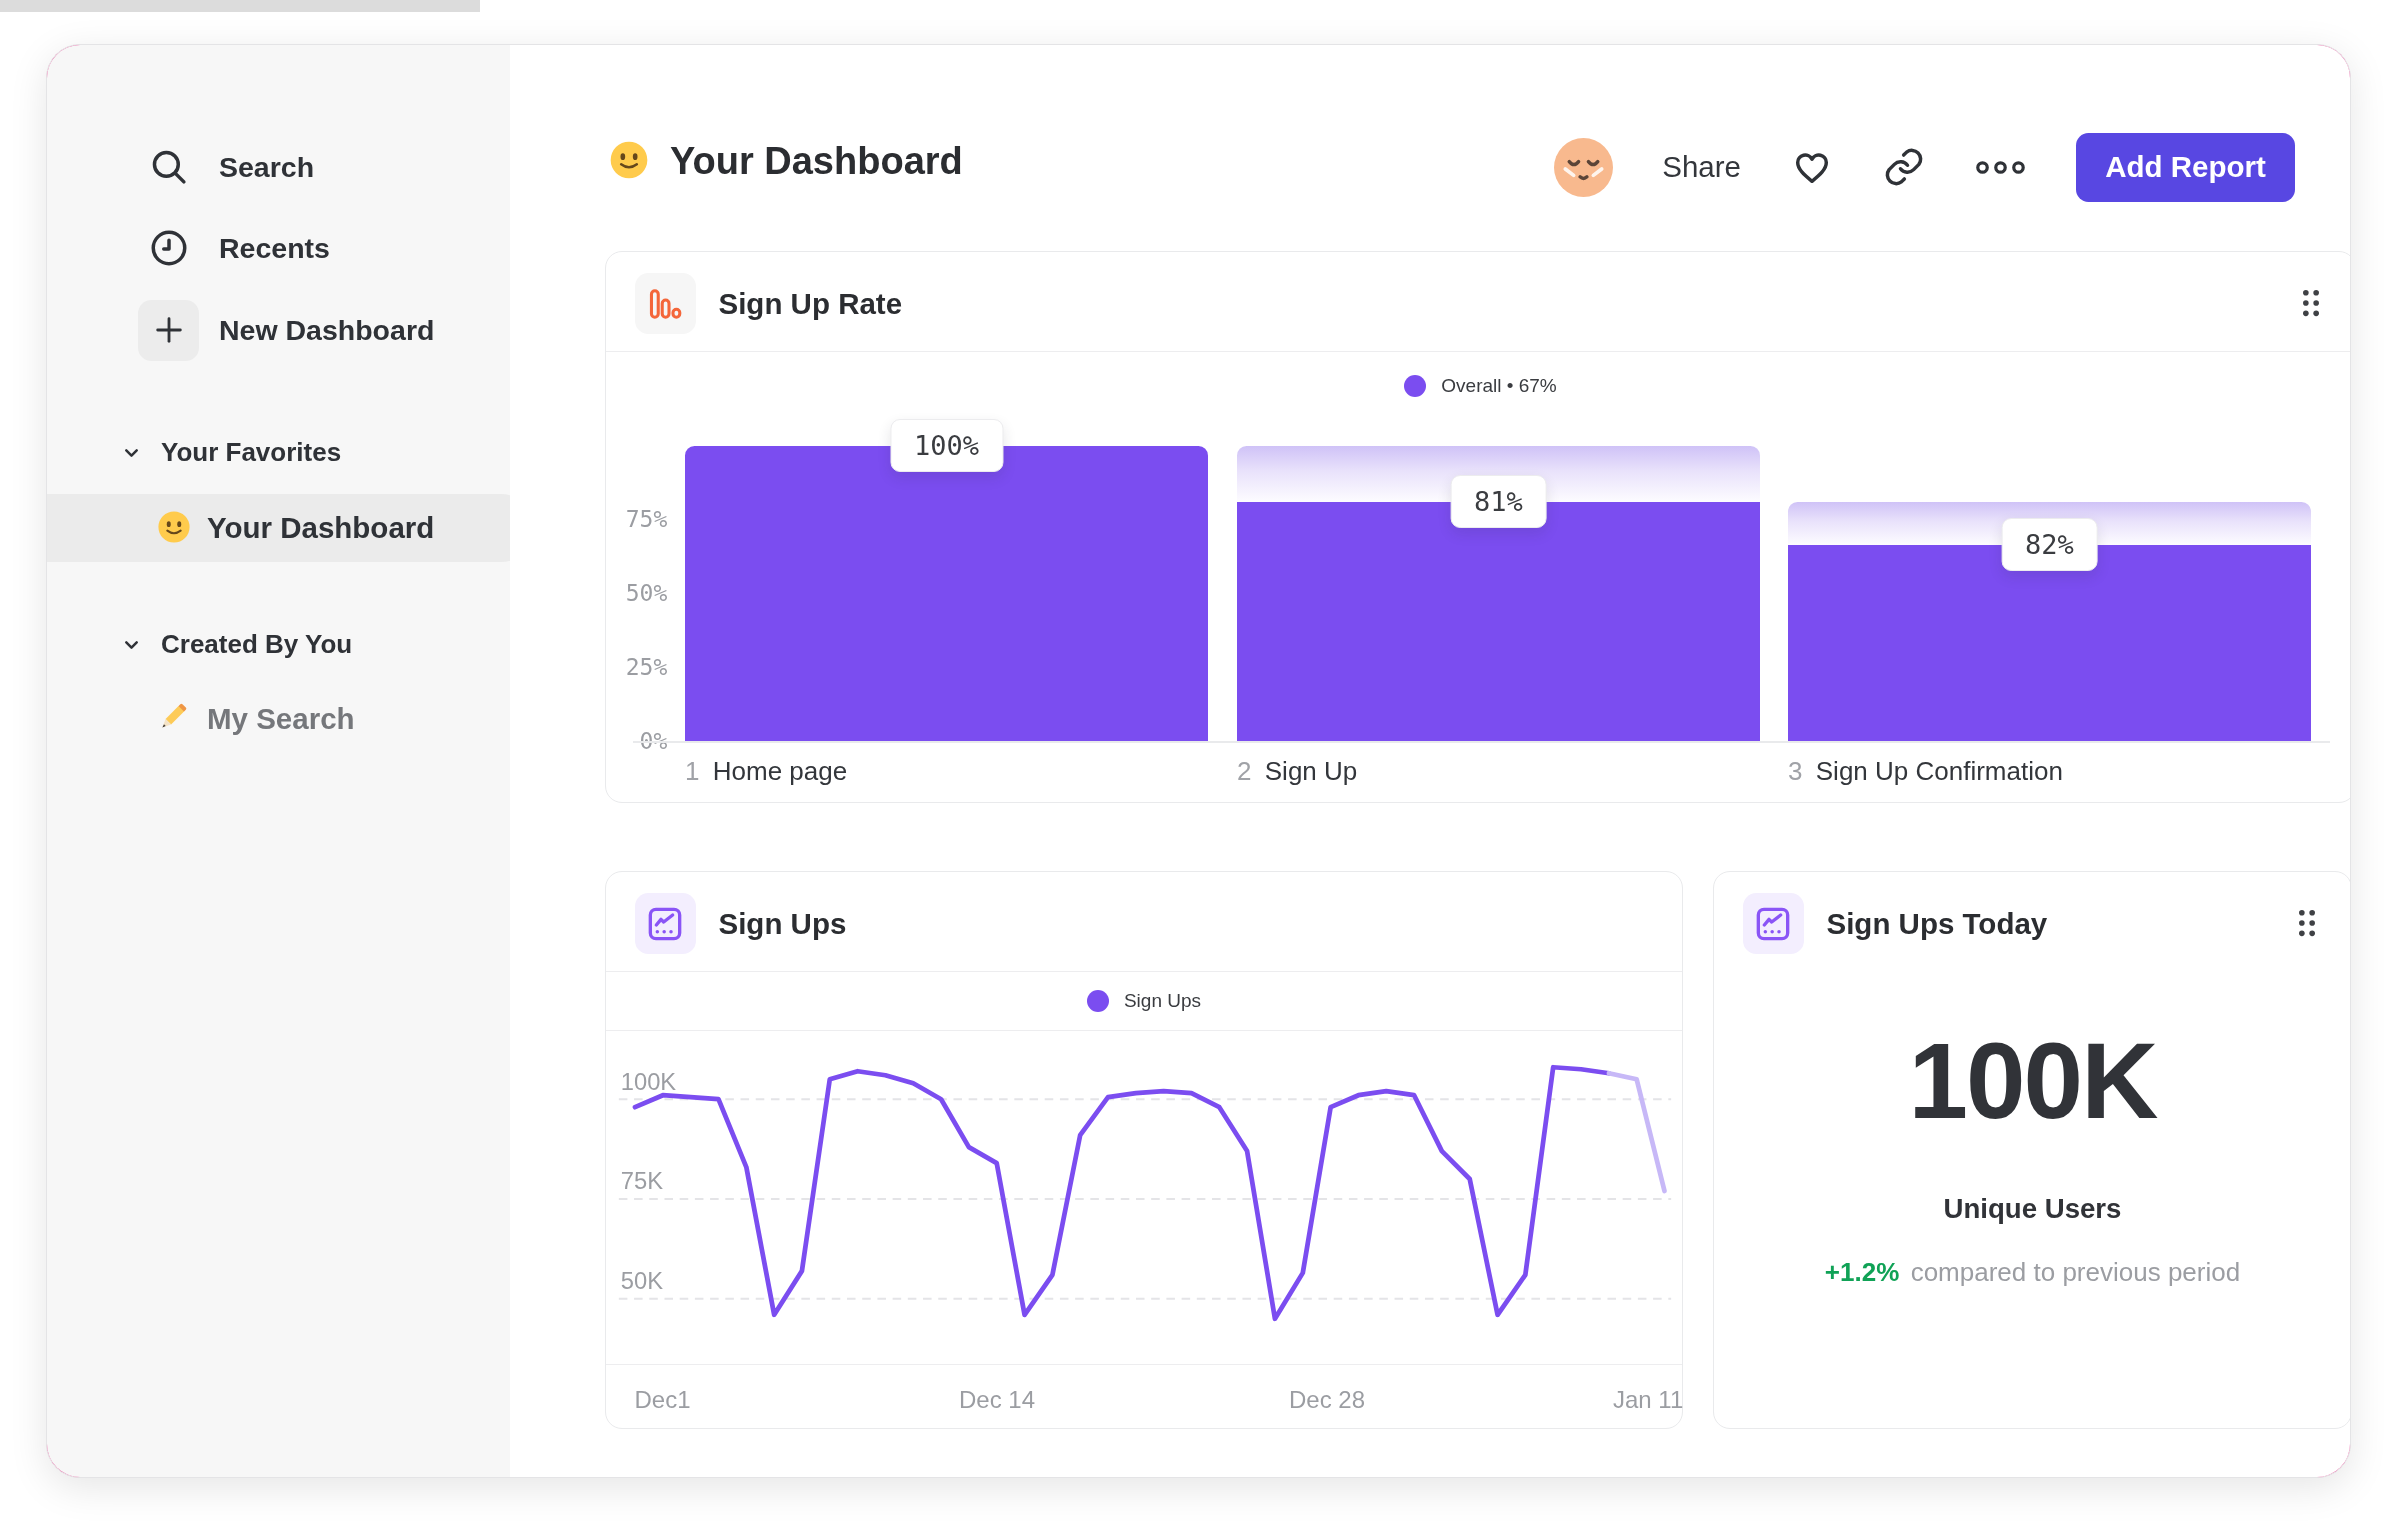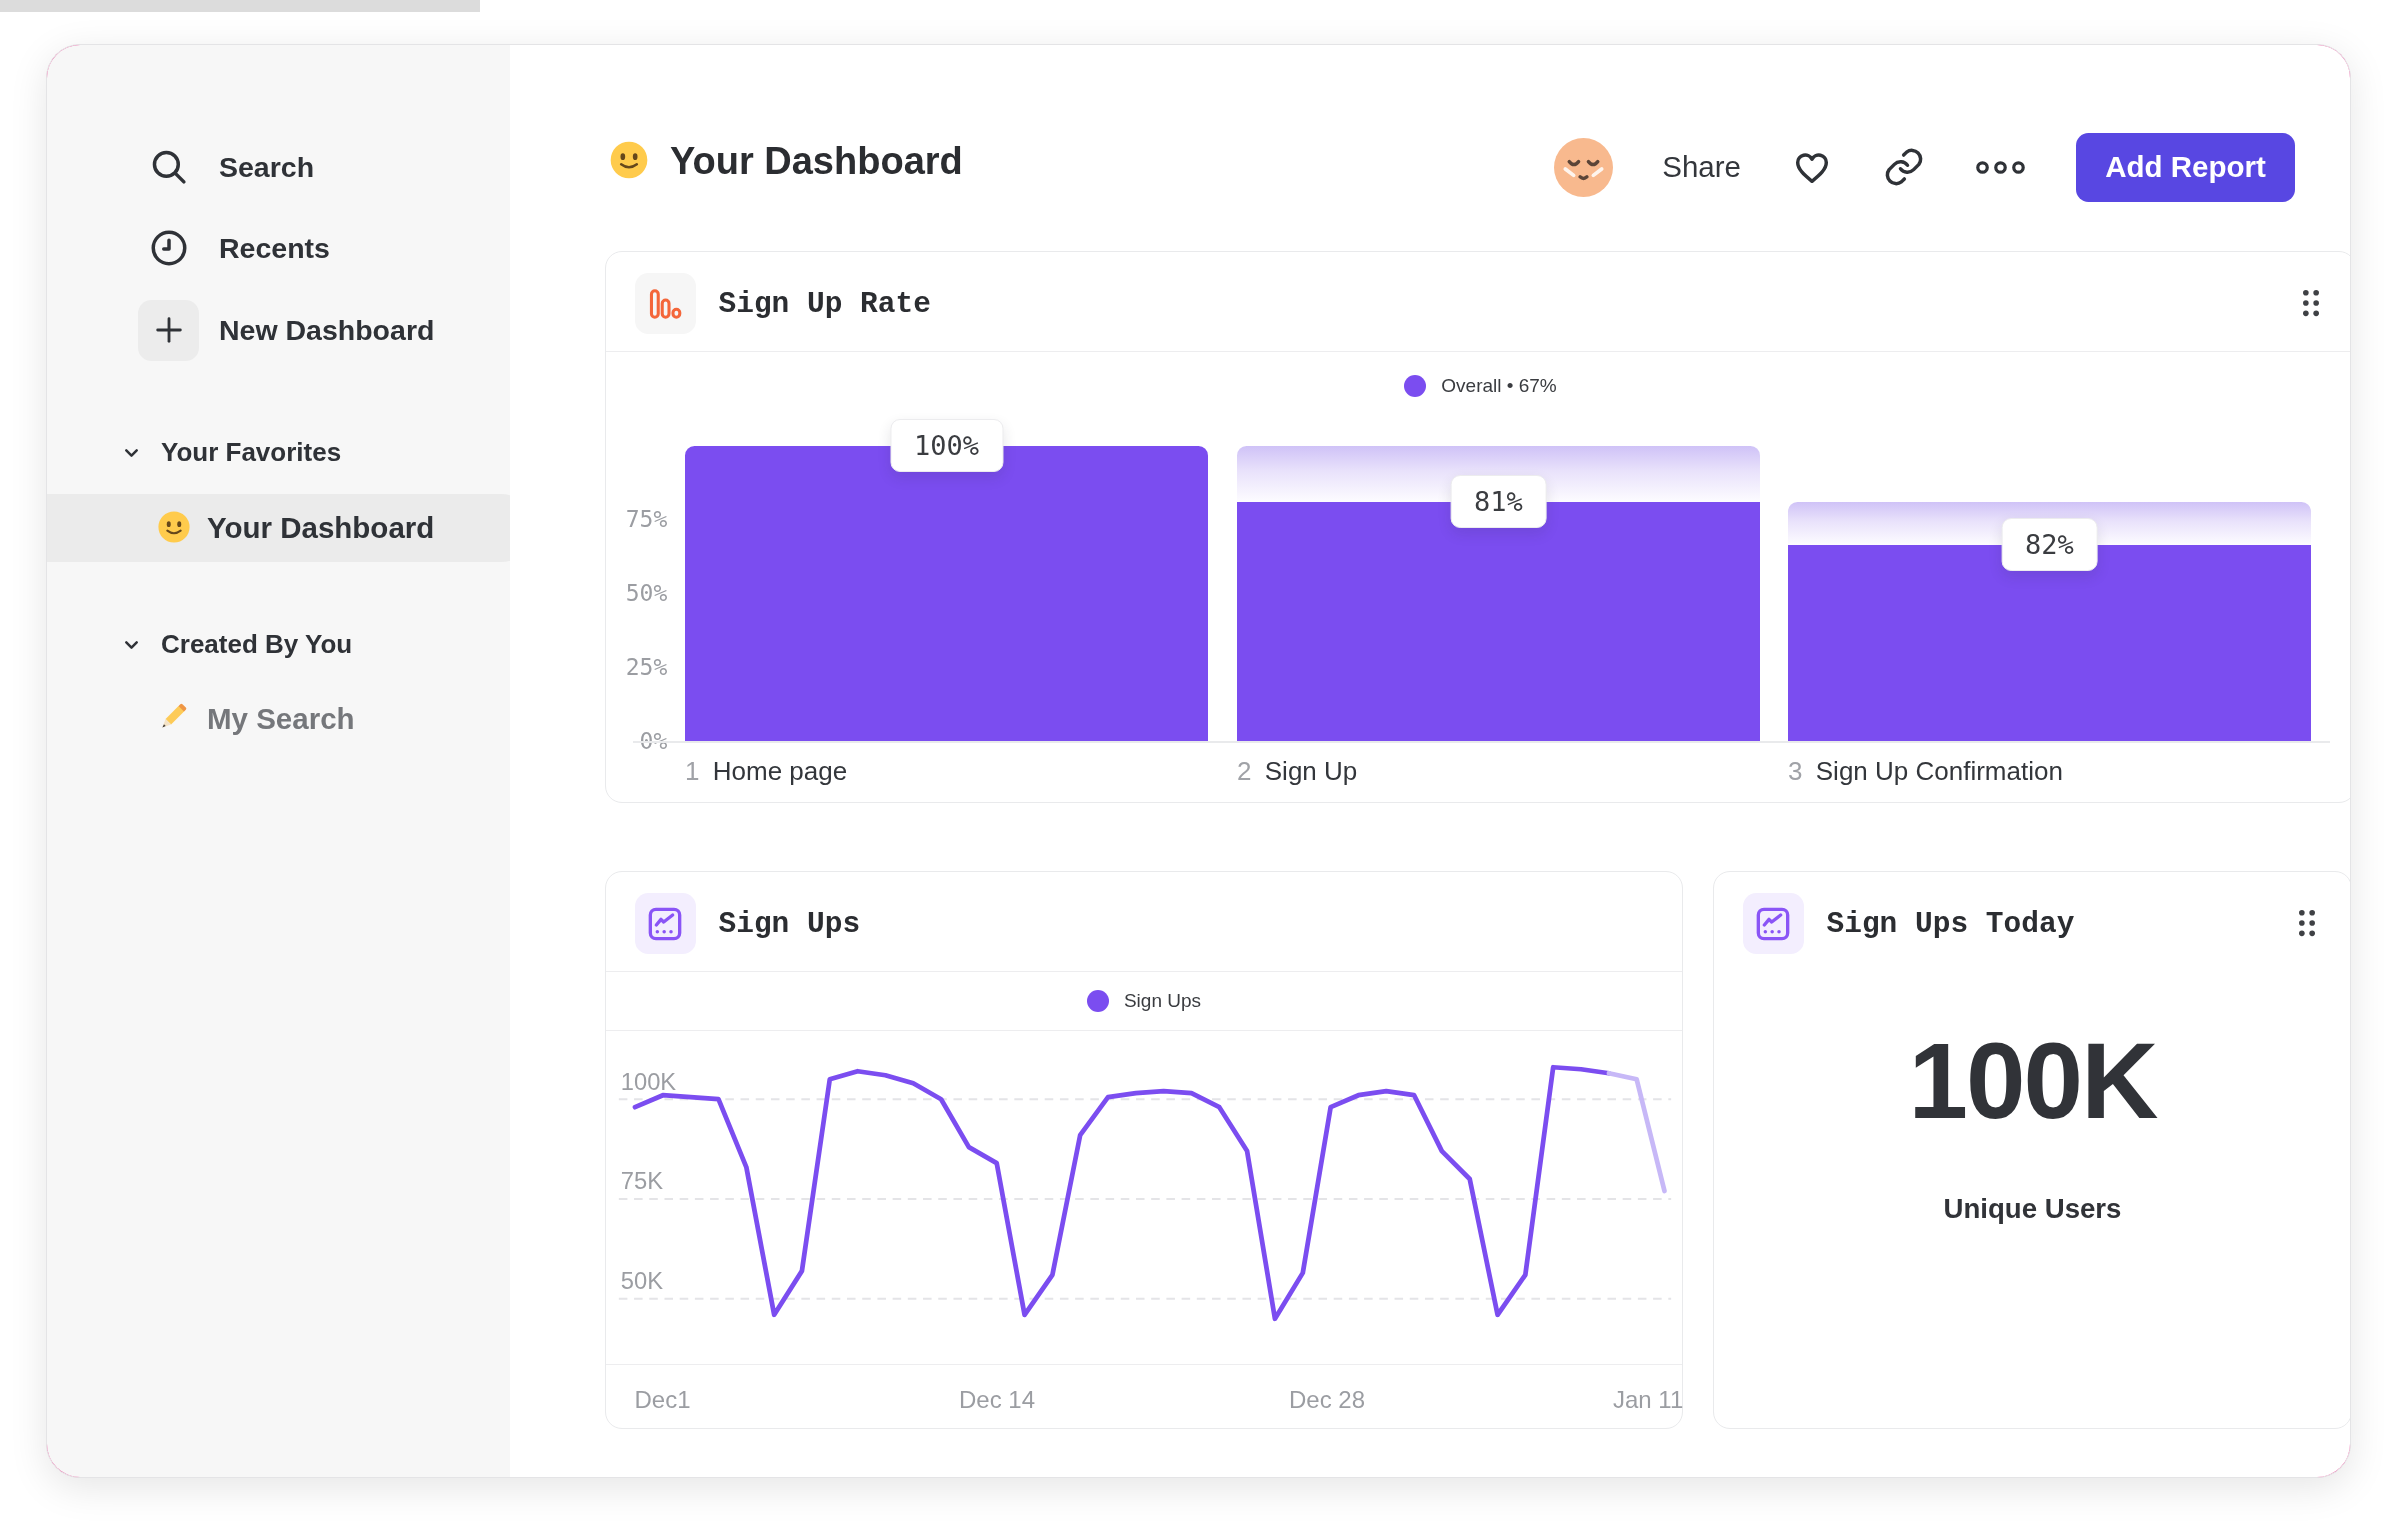--- a/index.html
+++ b/index.html
@@ -39,21 +39,21 @@
   .head-ic { display:flex; align-items:center; justify-content:center; cursor:pointer; }
   #add-report-btn { width:219px; height:69px; background:#5847e2; color:#ffffff; border:none; border-radius:12.4px;
     font-size:29.5px; font-weight:700; font-family:"Liberation Sans", sans-serif; cursor:pointer; }
 
   
   .card { position:absolute; background:#ffffff; border:1.9px solid #e9eaec; border-radius:17px; }
   #funnel-card { left:95px; top:206px; width:1751px; height:552px; }
   #line-card   { left:95px; top:826px; width:1078px; height:558px; }
   #kpi-card    { left:1203px; top:826px; width:639px; height:558px; }
 
-  .card-head { position:absolute; left:28.5px; top:21px; display:flex; align-items:center;font-family:Liberation Mono, monospace; }
+  .card-head { position:absolute; left:28.5px; top:21px; display:flex; align-items:center; }
   .card-icon-tile { width:61px; height:61px; border-radius:13.3px; display:flex; align-items:center; justify-content:center; }
   .tile-gray { background:#f6f6f6; } .tile-purple { background:#f3eefe; }
   .card-title { margin-left:23px; font-size:29.5px; font-weight:700; color:#2b2d31; }
   .drag-handle { position:absolute; right:34px; top:36px; cursor:grab; }
   .hdiv { position:absolute; left:0; width:100%; height:1px; background:#ededef; }
 
   .legend-row { position:absolute; left:0; width:100%; display:flex; align-items:center; justify-content:center; gap:15px; }
   .legend-dot { width:22px; height:22px; border-radius:50%; background:#7b4df0; }
   .legend-text { font-size:19px; font-weight:500; color:#3a3c40; }
 
@@ -338,17 +338,20 @@
         </span>
         <span class="card-title">Sign Ups Today</span>
       </div>
       <span class="drag-handle">
         <svg width="20" height="30" viewBox="0 0 21 32">
             <use href="#def-drag"></use>
           </svg>
       </span>
       <div id="kpi-value">100K</div>
       <div id="kpi-metric">Unique Users</div>
+      <div id="kpi-delta-row">
+        <span id="kpi-delta">+1.2%</span><span id="kpi-caption">compared to previous period</span>
+      </div>
     </section>
 
   </main>
 </div>
 
 
 </body></html>

